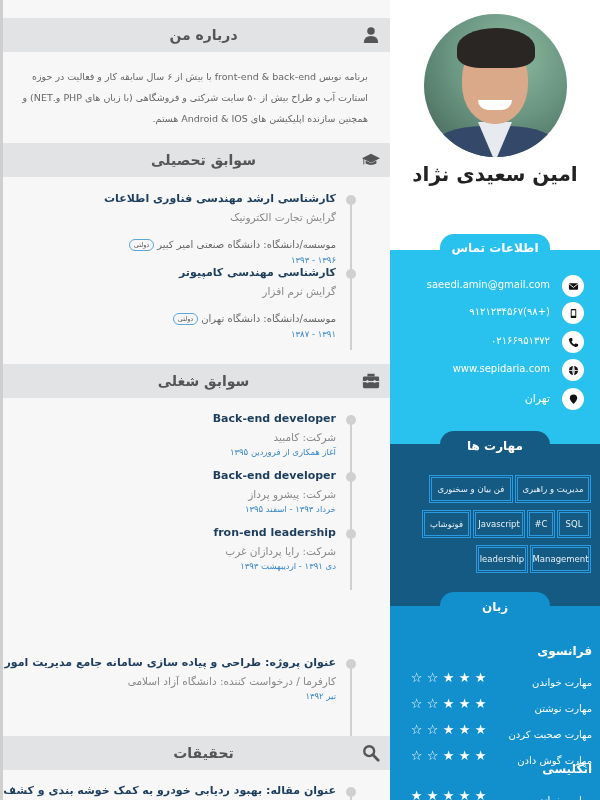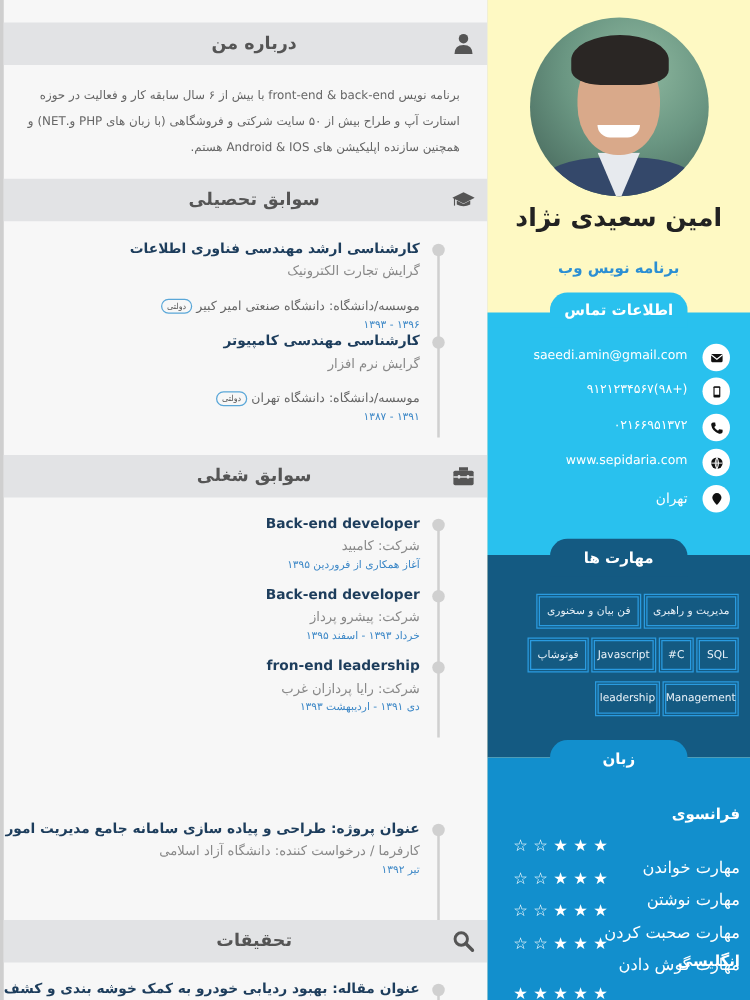--- a/index.html
+++ b/index.html
@@ -115,21 +115,21 @@
     margin-right: 3px;
     line-height: 10px;
     vertical-align: middle;
   }
 
   
   .sidebar {
     position: absolute;
     right: 0; top: 0;
     width: 210px; height: 800px;
-    background: #fef9c3;
+    background: #ffffff;
   }
   .avatar {
     position: absolute;
     right: 33px; top: 14px;
     width: 143px; height: 143px;
     border-radius: 50%;
     overflow: hidden;
     background: radial-gradient(circle at 60% 30%, #8fb9a0 0%, #6a9682 45%, #3e5c52 100%);
   }
   .avatar .face {
@@ -234,22 +234,22 @@
     right: 8px;
     font-size: 12px; font-weight: bold; color: #fff;
   }
   .lang-row {
     position: absolute;
     right: 0; width: 210px;
     height: 16px;
   }
   .lang-label {
     position: absolute;
-    right: 8px; top: 17px;
-    font-size: 13px; color: #fff;
+    right: 8px; top: 7px;
+    font-size: 10px; color: #fff;
     white-space: nowrap;
   }
   .stars {
     position: absolute;
     left: 20px; top: 0;
     display: flex; flex-direction: row-reverse;
     gap: 3px;
     direction: ltr;
   }
   .star { font-size: 13px; color: #fff; line-height: 16px; width: 13px; text-align: center; }
@@ -376,21 +376,20 @@
 
 <div class="sidebar">
   <div class="avatar">
     <div class="suit"></div>
     <div class="shirt"></div>
     <div class="face"></div>
     <div class="hair"></div>
     <div class="smile"></div>
   </div>
   <div class="name">امین سعیدی نژاد</div>
-  <div class="role">برنامه نویس وب</div>
 
   <div class="side-block" style="top:250px;height:194px;background:#29c1ee;">
     <div class="tab" style="background:#29c1ee;">اطلاعات تماس</div>
     <div class="contact-row" style="top:24px;">
       <span class="contact-icon">
           <svg viewBox="0 0 12 12">
             <rect x="1" y="2.5" width="10" height="7" rx="1"></rect>
             <path d="M1 3 L6 7 L11 3" stroke="#fff" stroke-width="1" fill="none"></path>
           </svg>
         </span>

